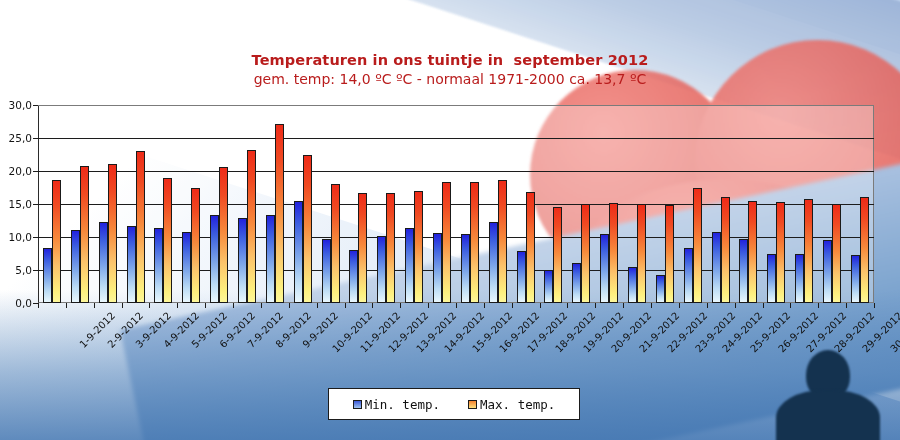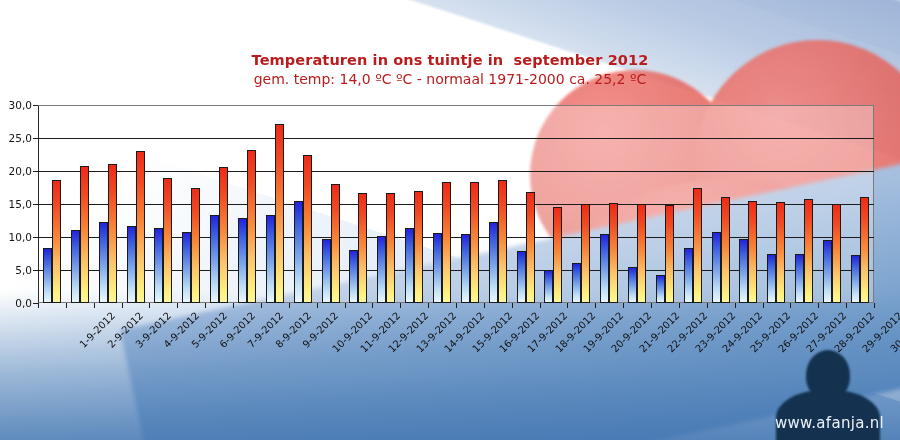--- a/index.html
+++ b/index.html
@@ -308,21 +308,21 @@
     <div class="bg-stripe-blue2"></div>
     <div class="bg-bottom-dark"></div>
     <div class="bg-figure">
       <div class="head"></div>
       <div class="body"></div>
     </div>
   </div>
 
   <div class="titles">
     <div class="title-main">Temperaturen in ons tuintje in  september 2012</div>
-    <div class="title-sub1">gem. temp: 14,0 ºC ºC - normaal 1971-2000 ca. 25,2 ºC</div>
+    <div class="title-sub1">gem. temp: 14,0 ºC ºC - normaal 1971-2000 ca. 13,7 ºC</div>
   </div>
 
   <div class="plot-outer">
     <div class="plot-frame"></div>
     <div id="gridlines">
         <div class="gridline top" style="top: 0px;"></div>
         <div class="ytick-mark" style="top: 0px;"></div>
         <div class="gridline" style="top: 33px;"></div>
         <div class="ytick-mark" style="top: 33px;"></div>
         <div class="gridline" style="top: 66px;"></div>
@@ -528,15 +528,24 @@
       <div class="xlabel" style="left: 639.54px;">23-9-2012</div>
       <div class="xlabel" style="left: 667.407px;">24-9-2012</div>
       <div class="xlabel" style="left: 695.273px;">25-9-2012</div>
       <div class="xlabel" style="left: 723.14px;">26-9-2012</div>
       <div class="xlabel" style="left: 751.007px;">27-9-2012</div>
       <div class="xlabel" style="left: 778.873px;">28-9-2012</div>
       <div class="xlabel" style="left: 806.74px;">29-9-2012</div>
       <div class="xlabel" style="left: 834.607px;">30-9-2012</div>
     </div>
 
-
-  <div class="watermark">www.afanja.nl</div>
+  <div class="legend">
+    <div class="legend-item">
+      <span class="legend-swatch min"></span>
+      <span>Min. temp.</span>
+    </div>
+    <div class="legend-item">
+      <span class="legend-swatch max"></span>
+      <span>Max. temp.</span>
+    </div>
+  </div>
+
 </div>
 
 </body></html>

